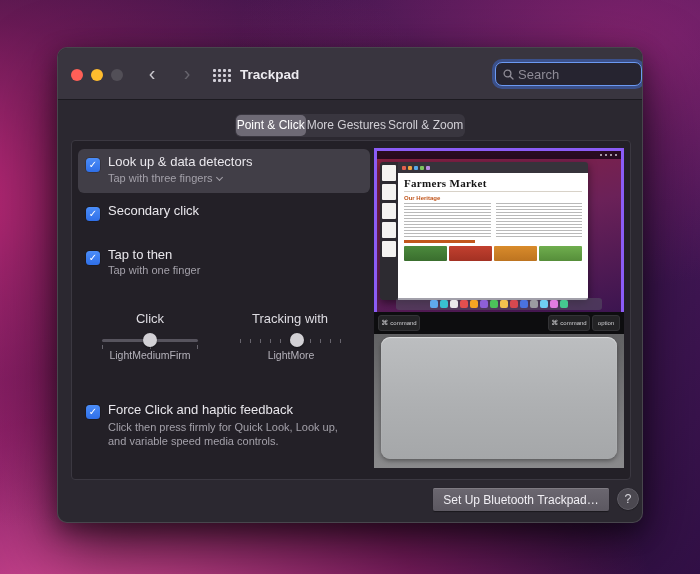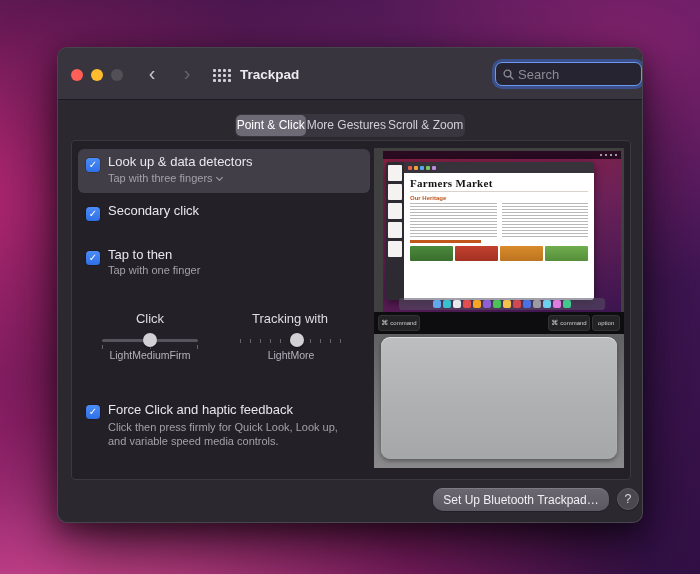--- a/index.html
+++ b/index.html
@@ -80,21 +80,21 @@
   .track.ticked { height:4px; border-radius:0; background:repeating-linear-gradient(to right,#67646d 0 1px,transparent 1px 10px); }
   .thumb { position:absolute; top:-6px; width:14px; height:14px; border-radius:50%;
            background:#d2d0d5; box-shadow:0 1px 2px rgba(0,0,0,.5); }
   .tick3 { position:absolute; top:6px; width:1px; height:4px; background:#67646d; }
   .tick-labels { position:absolute; display:flex; justify-content:center; font-size:10.5px; color:#b4b1ba; }
 
   .force-detail { position:absolute; left:36px; width:250px; font-size:11px; color:#a3a0a9; line-height:14px; }
 
   
   .preview { position:absolute; left:302px; top:7px; width:250px; height:320px; overflow:hidden; background:#000; }
-  .screen { position:relative; height:164px; background:#404040; padding:3px 3px 0 9px; }
+  .screen { position:relative; height:164px; background:#8b5cf6; padding:3px 3px 0 3px; }
   .desktop { position:relative; width:100%; height:100%;
     background:linear-gradient(165deg,#8a2140 0%,#6b2158 48%,#3c1550 100%); overflow:hidden; }
   .menubar { height:8px; background:rgba(28,8,26,.88); display:flex; align-items:center;
     justify-content:flex-end; gap:3px; padding:0 4px; }
   .menubar i { width:2px; height:2px; border-radius:50%; background:#cfc9d2; }
   .pages-win { position:absolute; left:3px; top:11px; width:208px; height:138px; border-radius:3px;
     overflow:hidden; display:flex; box-shadow:0 3px 8px rgba(0,0,0,.5); }
   .pw-sidebar { width:18px; background:#2d2b31; padding:3px 2px; display:flex; flex-direction:column; gap:3px; }
   .pw-sidebar i { display:block; height:16px; background:#f4f3f1; border-radius:1px; }
   .pw-main { flex:1; display:flex; flex-direction:column; }
@@ -126,21 +126,21 @@
 
   .padarea { position:relative; height:134px;
     background:linear-gradient(180deg,#616163 0%,#7b7b7d 60%,#8a8a8c 100%); }
   .trackpad { position:absolute; left:7px; right:7px; top:3px; bottom:9px; border-radius:9px;
     background:linear-gradient(180deg,#bcbec0 0%,#aeb0b2 55%,#a5a7a9 100%);
     box-shadow:inset 0 1px 1px rgba(255,255,255,.5), 0 2px 4px rgba(0,0,0,.35); }
 
   
   .setup-btn {
     position:absolute; left:375px; top:440px; width:176px; height:23px;
-    background:linear-gradient(#6b6770,#5c5861); border:none; border-radius:10px;
+    background:linear-gradient(#6b6770,#5c5861); border:none; border-radius:2px;
     color:#f1eff4; font-size:12px; font-family:inherit;
     box-shadow:inset 0 .5px 0 rgba(255,255,255,.28), 0 .5px 1px rgba(0,0,0,.4);
   }
   .help-btn {
     position:absolute; left:559px; top:440px; width:22px; height:22px; border-radius:50%;
     background:#4b4850; border:1px solid #5e5b64; color:#d8d6dc; font-size:12.5px;
     display:flex; align-items:center; justify-content:center;
     box-shadow:0 .5px 1px rgba(0,0,0,.4);
   }
 </style>

